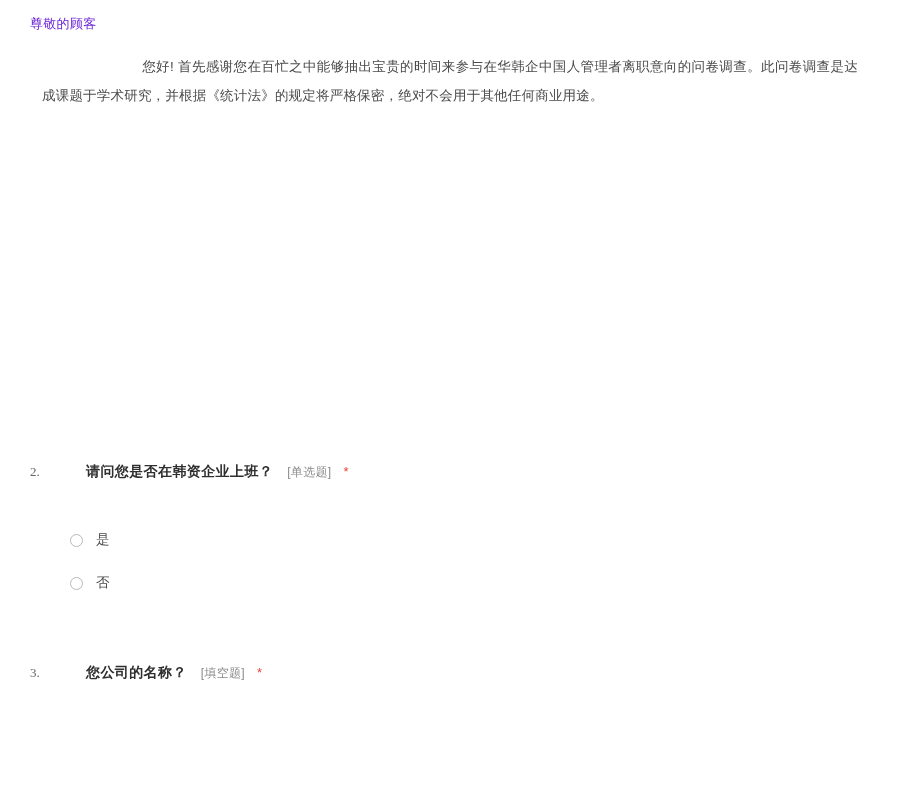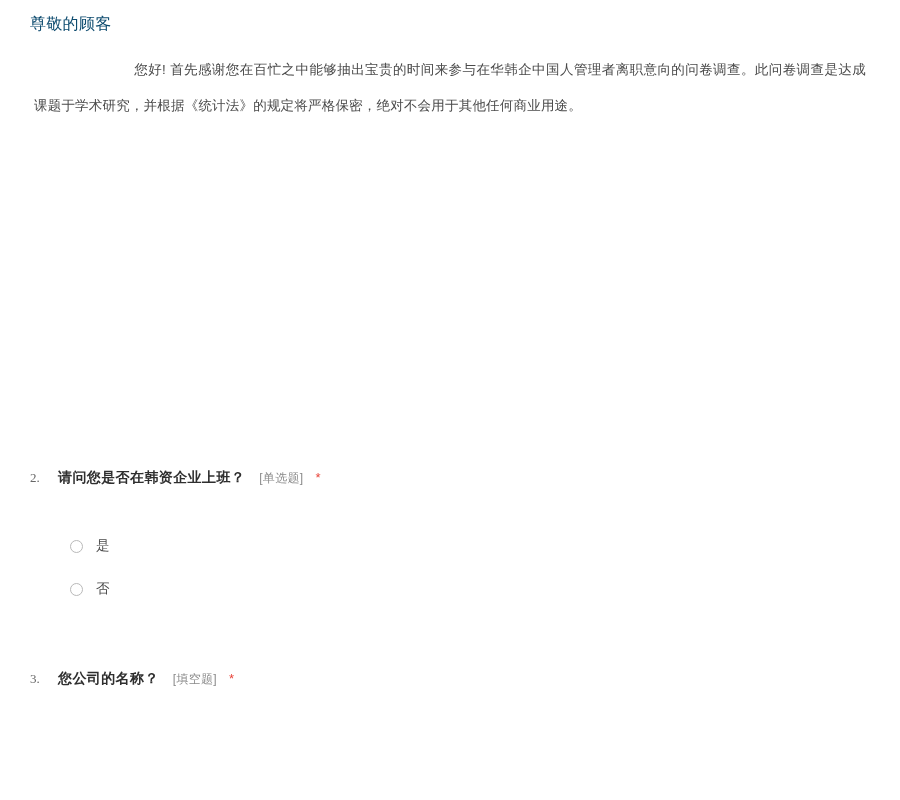--- a/index.html
+++ b/index.html
@@ -20,39 +20,39 @@
     height: 800px;
     position: relative;
     box-sizing: border-box;
   }
 
   
   .intro {
     padding: 14px 30px 0 30px;
   }
   .intro-title {
-    font-size: 16px;
-    color: #0c4a6e;
+    font-size: 13px;
+    color: #6d28d9;
     line-height: 20px;
     margin: 0 0 18px 0;
     letter-spacing: 0.3px;
   }
   .intro-salutation {
     font-size: 13.5px;
     color: #4a4a4a;
     line-height: 20px;
     margin: 0 0 12px 0;
     padding-left: 32px;
     letter-spacing: 0.3px;
   }
   .intro-body {
     font-size: 13.5px;
     color: #4a4a4a;
-    line-height: 36px;
-    margin: 4px;
+    line-height: 29px;
+    margin: 12px;
     text-align: justify;
     letter-spacing: 0.2px;
   }
   .intro-body .indent {
     display: inline-block;
     width: 100px;
   }
   .intro-note {
     font-size: 13.5px;
     color: #4a4a4a;
@@ -79,20 +79,21 @@
     flex: 0 0 28px;
     font-size: 13px;
     color: #666666;
     font-family: "Liberation Serif", serif;
   }
   .q-title {
     font-size: 14px;
     font-weight: bold;
     color: #2f2f2f;
     letter-spacing: 0.4px;
+    margin-left: 28px;
   }
   .q-type {
     font-size: 12px;
     color: #8a8a8a;
     margin-left: 14px;
     letter-spacing: 0.3px;
     margin-top: 12px;
   }
   .q-required {
     color: #e8443a;

